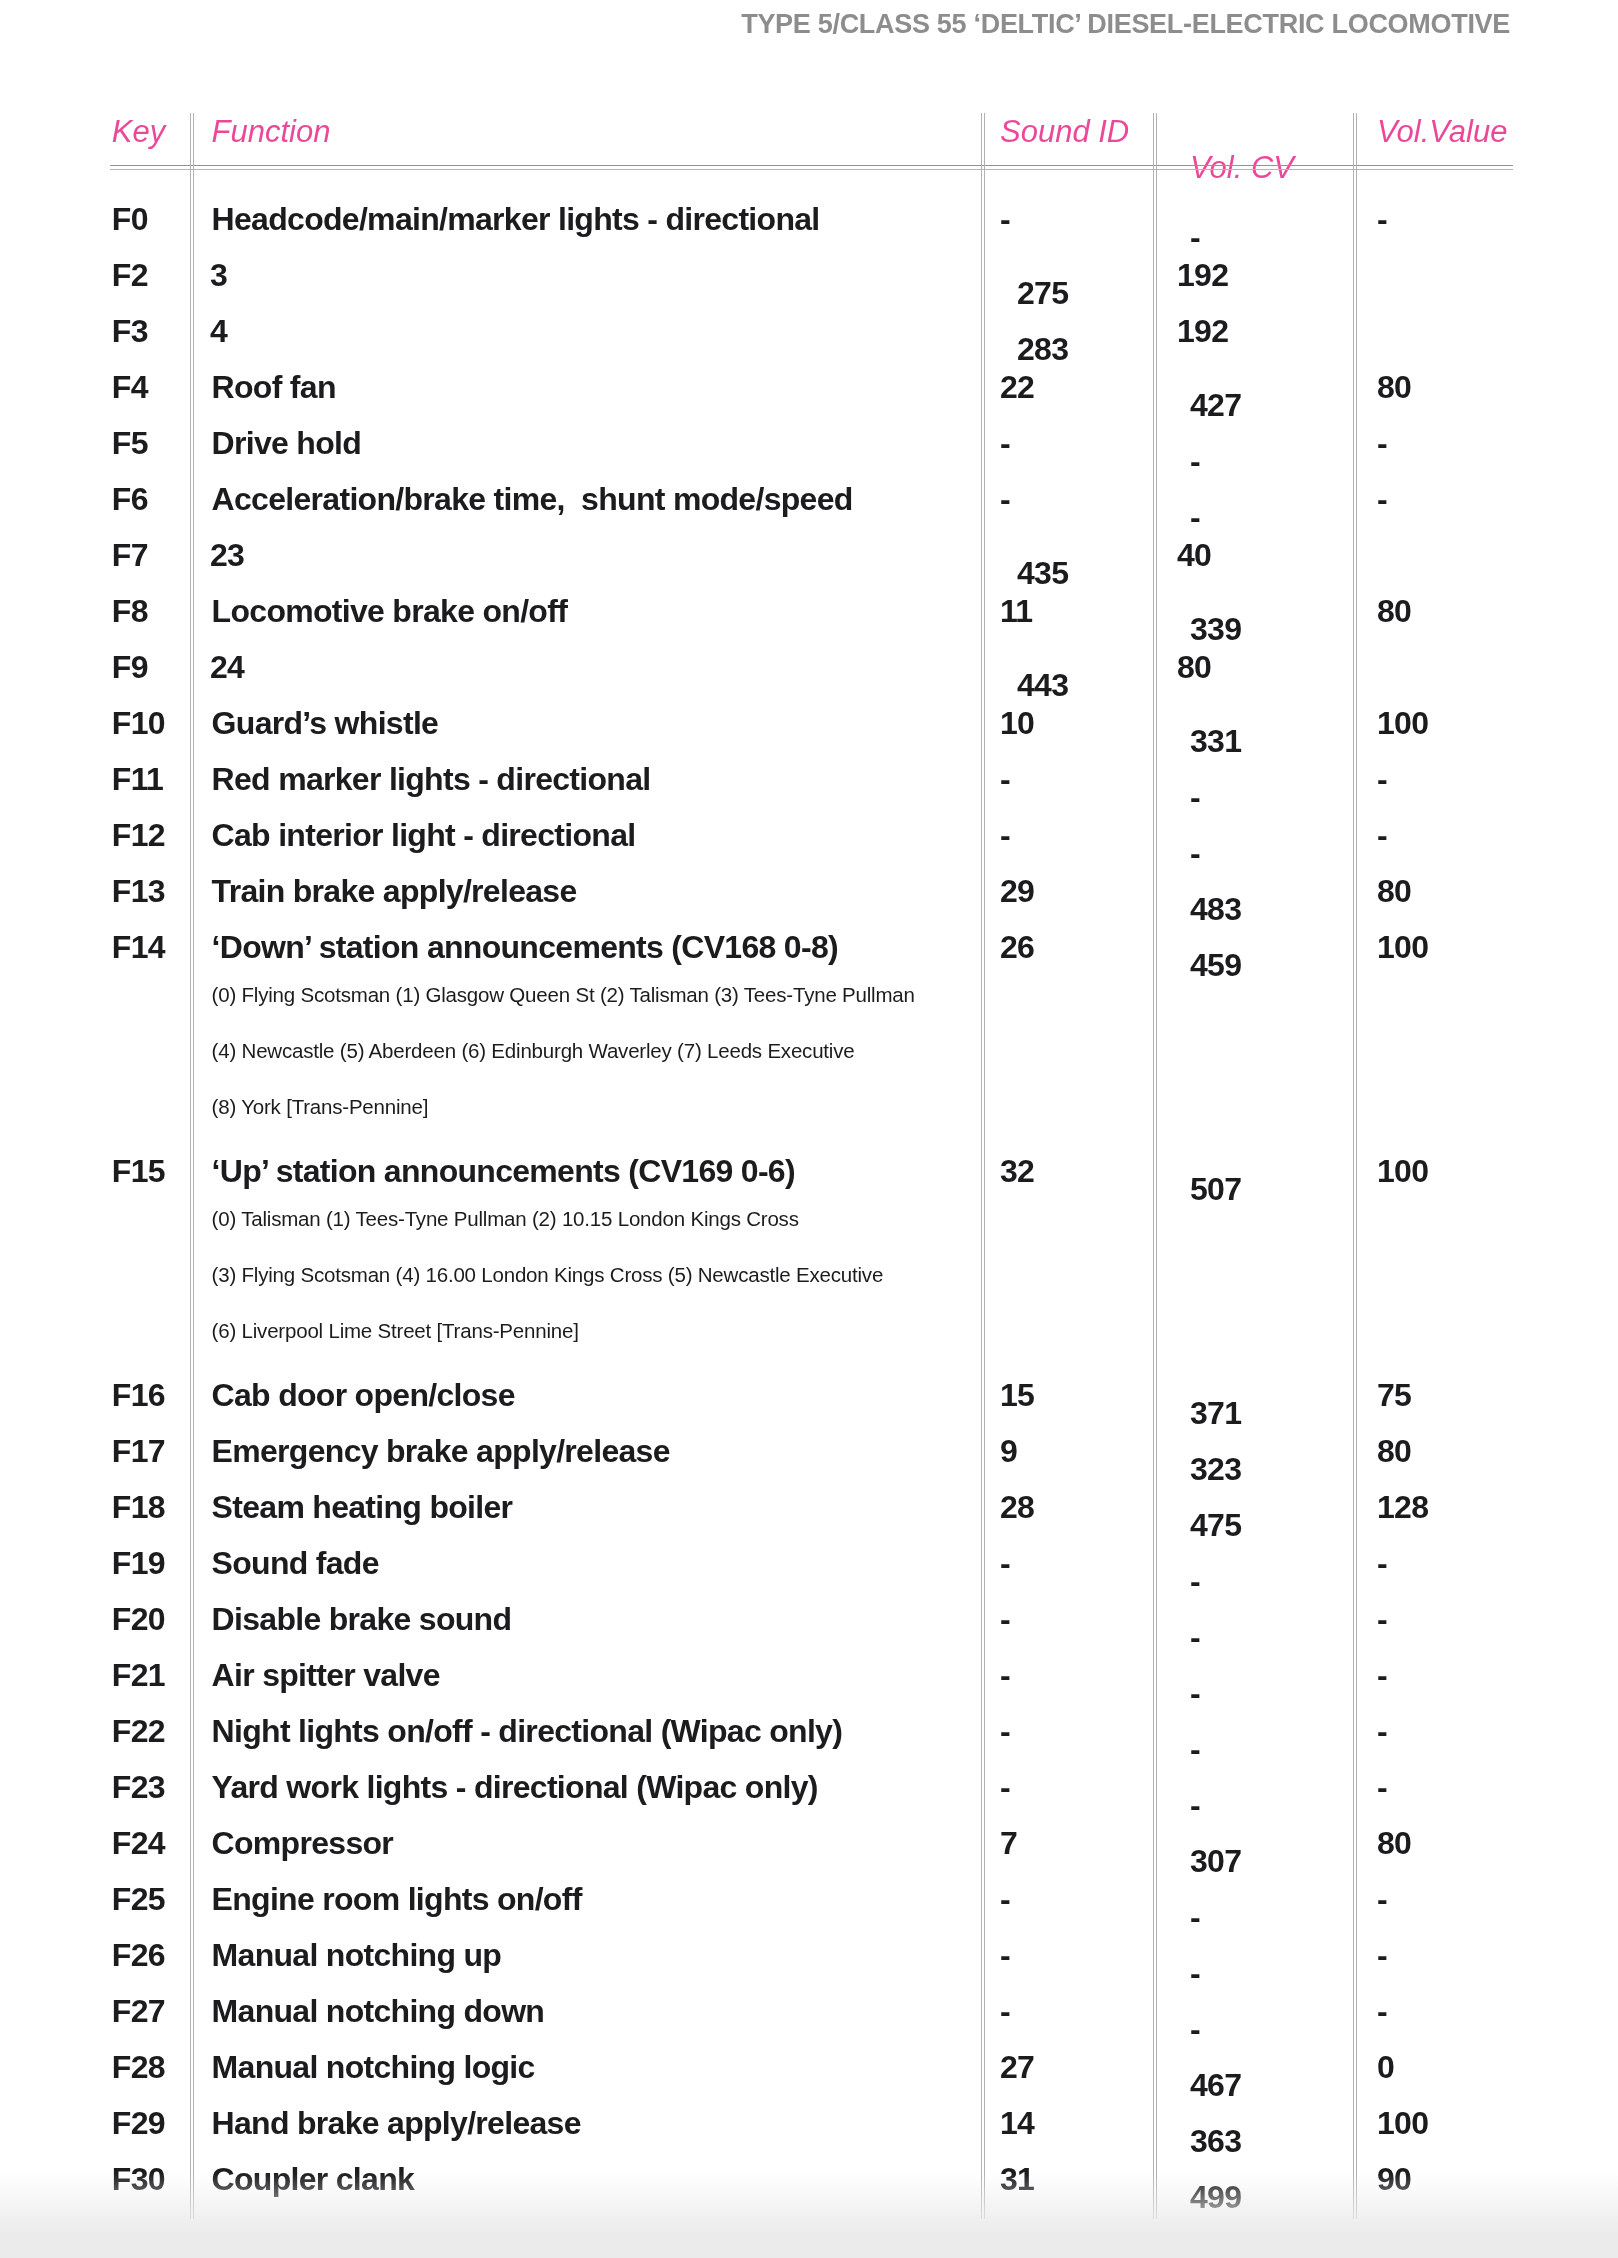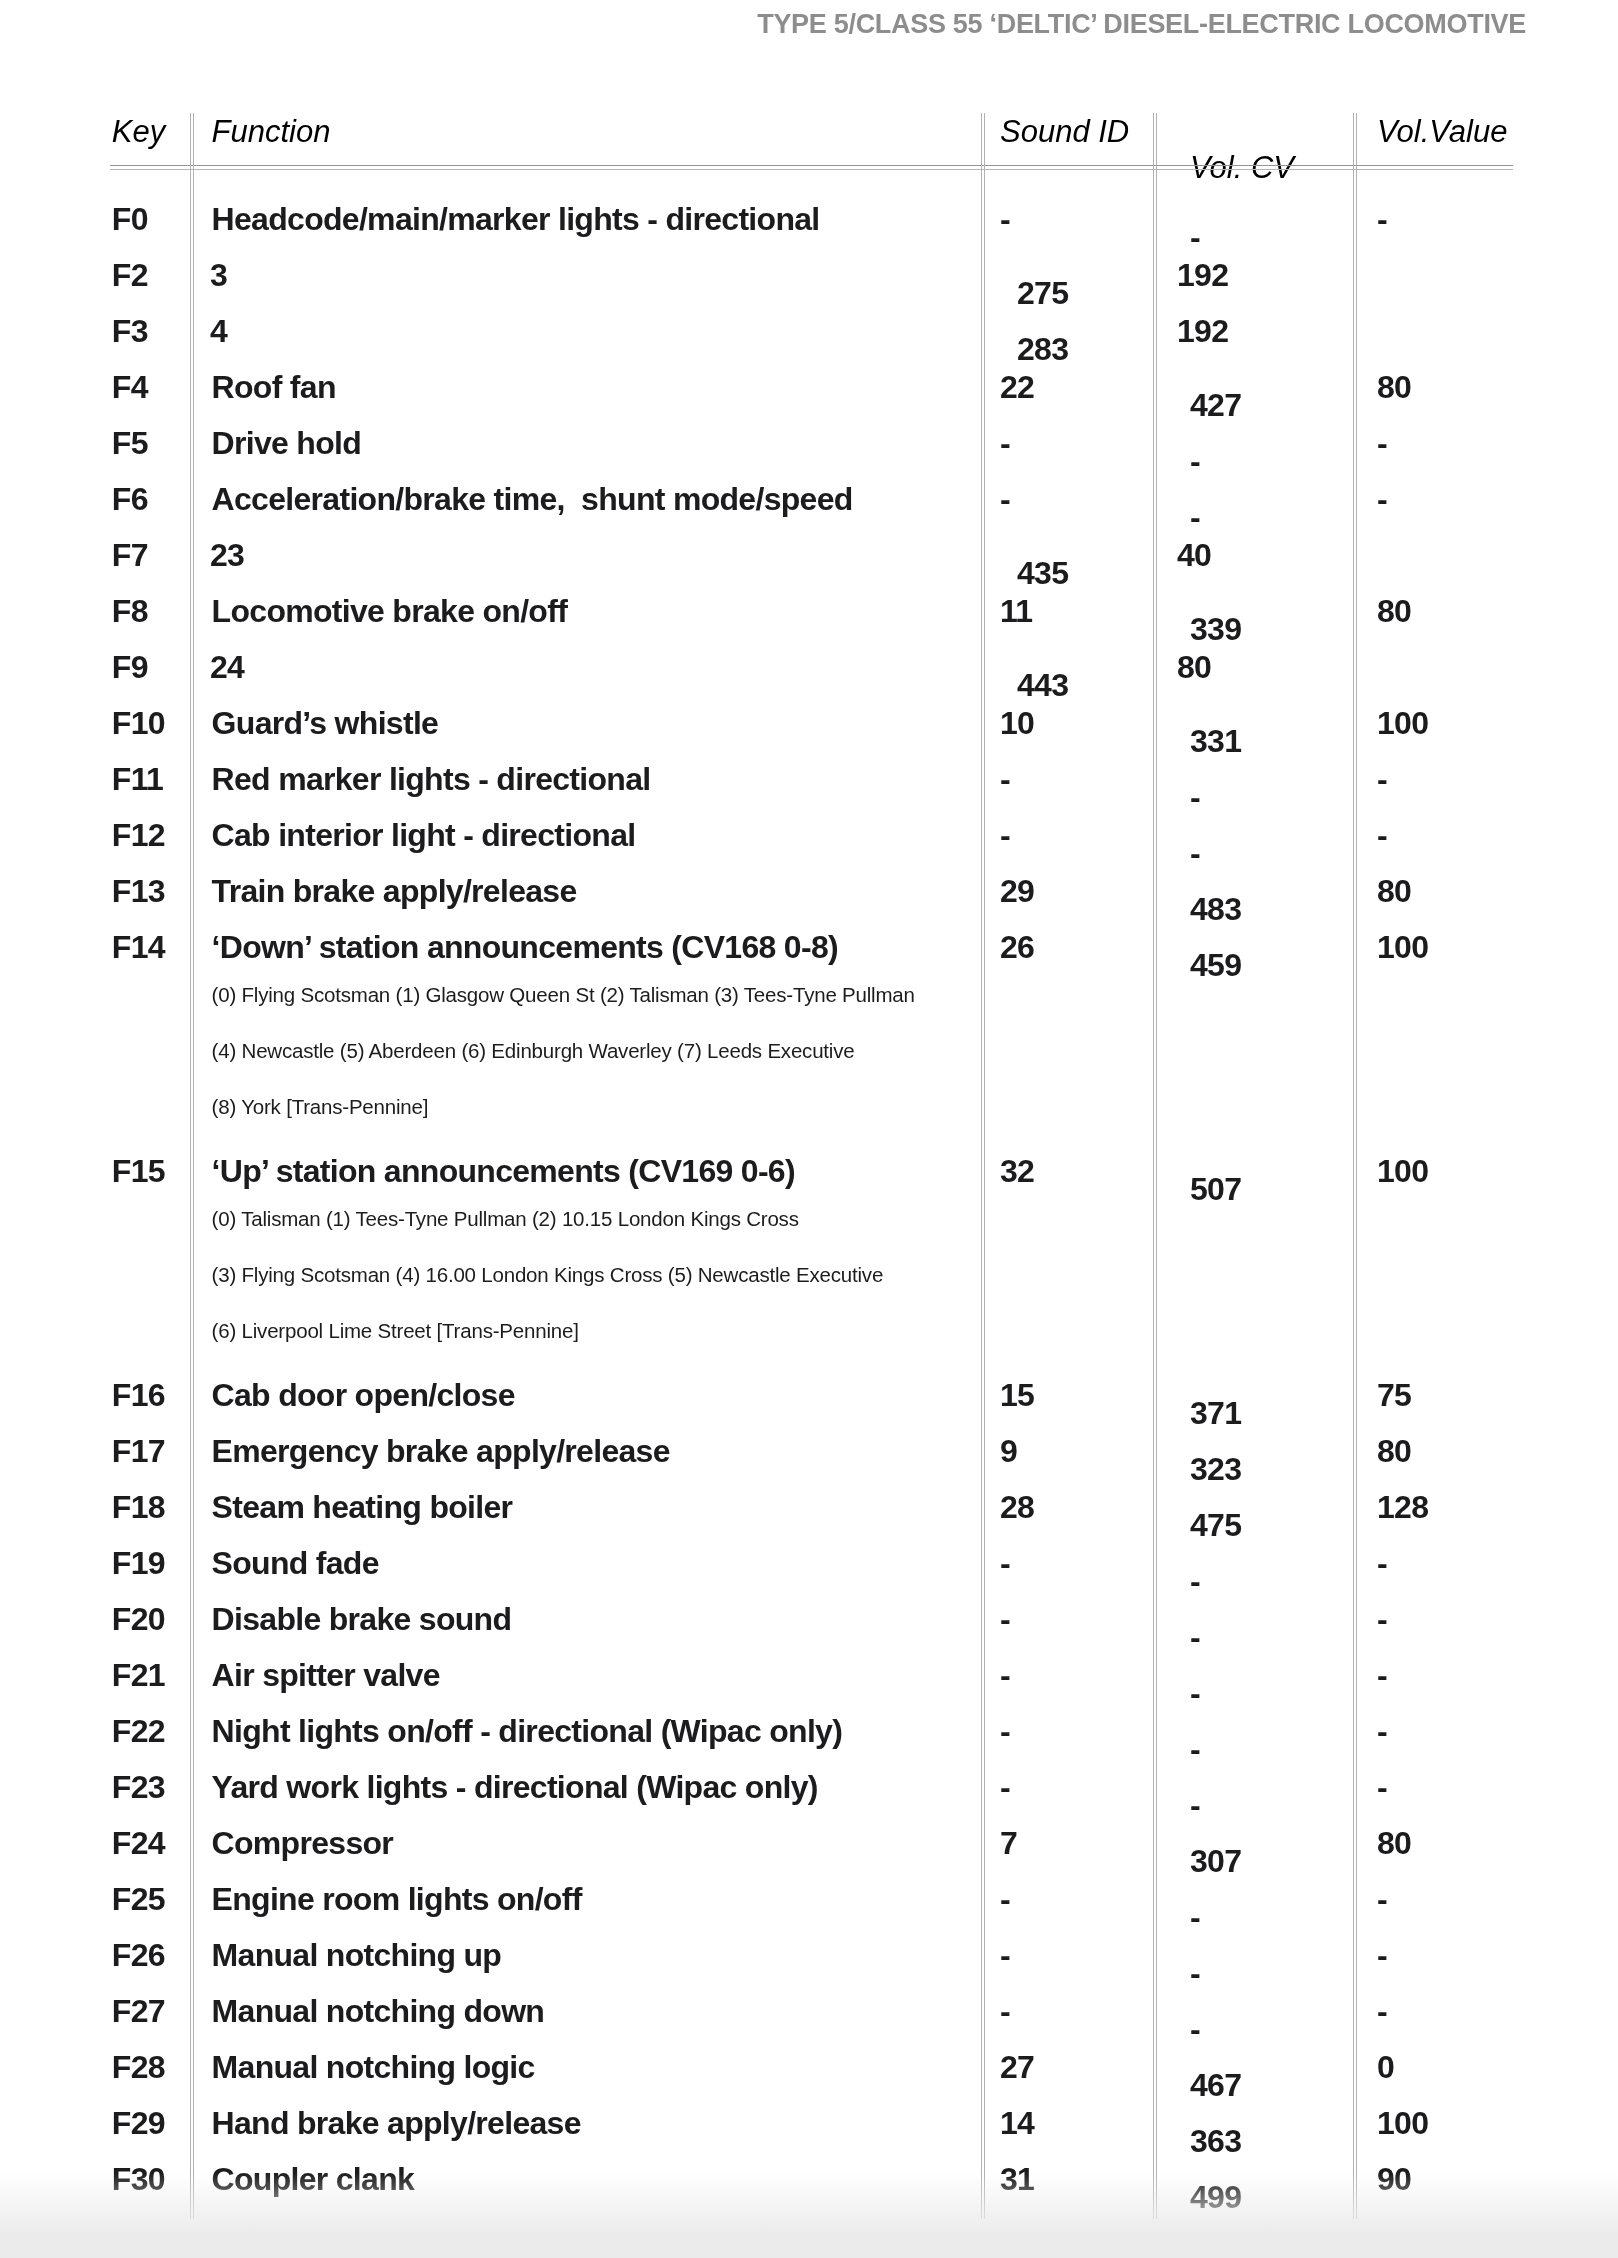--- a/index.html
+++ b/index.html
@@ -9,21 +9,21 @@
     width: 1618px;
     height: 2258px;
     background: #ffffff;
     overflow: hidden;
     font-family: "Liberation Sans", sans-serif;
     color: #1c1c1e;
   }
   .doc-title {
     position: absolute;
     top: 9px;
-    left: 16px;
+    left: 0;
     width: 1510px;
     text-align: right;
     font-size: 27px;
     font-weight: bold;
     letter-spacing: -0.3px;
     color: #8d8d8d;
     white-space: pre;
   }
   .func-table {
     position: absolute;
@@ -63,21 +63,21 @@
   .header-row {
     position: absolute;
     top: 1.8px;
     left: 0;
     width: 1403px;
     height: 45px;
     align-items: start;
     font-style: italic;
     font-size: 31px;
     line-height: 1.1;
-    color: #000000;
+    color: #ec4899;
   }
   .rows {
     position: absolute;
     top: 70px;
     left: 0;
     width: 1403px;
   }
   .row { height: 56px; }
   .row .cell {
     font-weight: bold;

